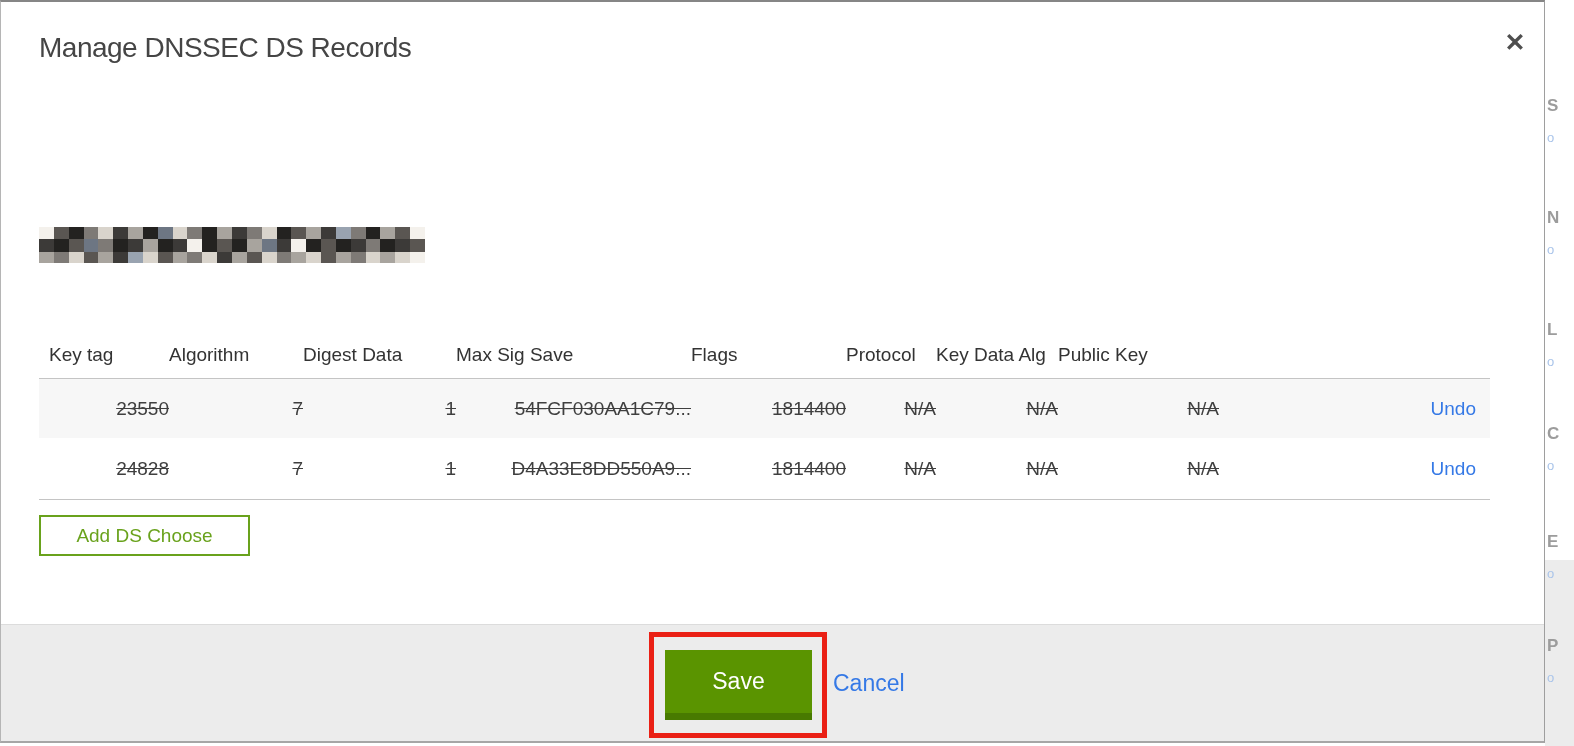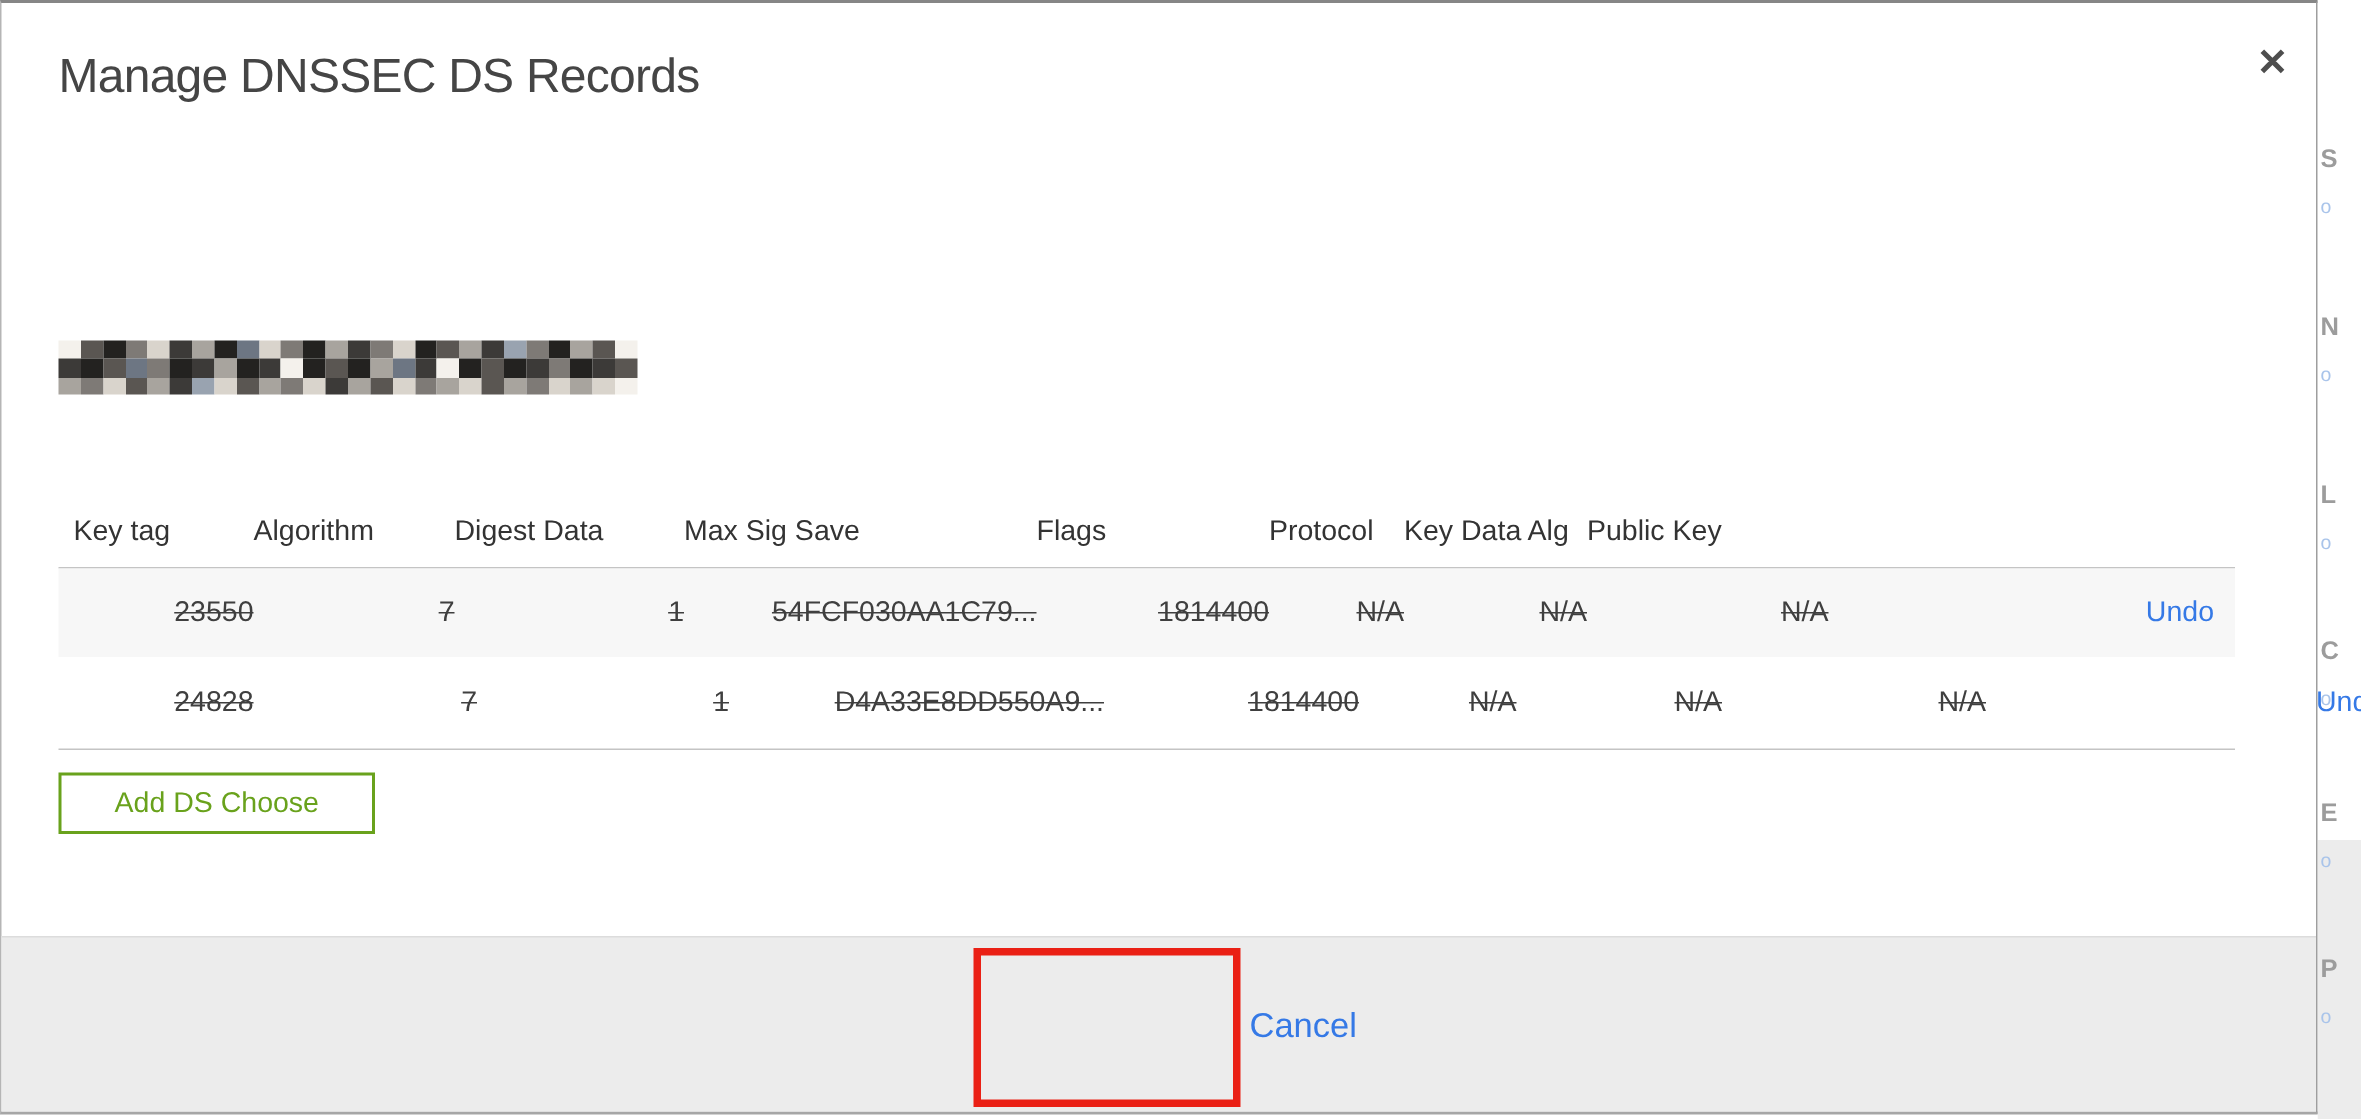--- a/index.html
+++ b/index.html
@@ -10,36 +10,36 @@
   .bg-strip { position:absolute; top:0; right:0; width:29px; height:746px; background:#fff; overflow:hidden; }
   .bg-strip .bg-footer { position:absolute; left:0; top:560px; width:29px; height:186px; background:#ececec; }
   .frag { position:absolute; left:2px; width:40px; color:#9c9c9c; font-weight:bold; font-size:17px; white-space:nowrap; }
   .frag.blue { color:#a9c4ea; font-size:13px; font-weight:normal; }
 
   
   .modal { position:absolute; left:0; top:0; width:1545px; height:743px; background:#fff;
            border-top:2px solid #868686; border-left:1px solid #b5b5b5;
            border-right:1px solid #9e9e9e; border-bottom:2px solid #a6a6a6; }
 
-  .title { position:absolute; left:38px; top:30px; font-size:32px; color:#454545; letter-spacing:-0.5px; }
+  .title { position:absolute; left:38px; top:30px; font-size:28px; color:#454545; letter-spacing:-0.5px; }
   .close { position:absolute; left:1496px; top:22px; width:36px; height:36px; font-size:25px; font-weight:bold;
            color:#4e4e4e; display:flex; align-items:center; justify-content:center; cursor:pointer; }
 
   .redacted { position:absolute; left:38px; top:225px; width:386px; height:36px;
               display:grid; grid-template-columns:repeat(26,1fr); grid-template-rows:12px 13px 11px; }
   .redacted div { width:100%; height:100%; }
 
   .instruction { position:absolute; left:38px; top:286px; font-size:21px; color:#434343; }
 
   .table { position:absolute; left:38px; top:330px; width:1451px; font-size:19px; color:#3f3f3f; }
   .trow { display:grid; align-items:center; padding-left:10px; padding-right:14px;
           grid-template-columns:120px 134px 153px 235px 155px 90px 122px 161px 190px 1fr; }
   .thead { height:47px; color:#333; border-bottom:1px solid var(--border-gray); }
   .r1 { height:59px; background:var(--row-stripe); }
-  .r2 { height:62px; background:#fff; border-bottom:1px solid var(--border-gray);gap:15px; }
+  .r2 { height:62px; background:#fff; border-bottom:1px solid var(--border-gray); }
   .struck { text-decoration:line-through;text-align:right; }
   .undo-cell { text-align:right; }
   a.link { color:var(--link-blue); text-decoration:none; cursor:pointer; }
 
   .add-btn { position:absolute; left:38px; top:513px; width:211px; height:41px; background:#fff;
              border:2px solid var(--outline-green); color:var(--outline-green); font-size:19px;
              display:flex; align-items:center; justify-content:center; cursor:pointer; }
 
   .footer { position:absolute; left:0; bottom:0; width:1543px; height:117px; background:var(--footer-gray);
             border-top:1px solid #dcdcdc; }
@@ -196,17 +196,18 @@
         <div class="struck">N/A</div>
         <div class="struck"></div>
         <div class="undo-cell"><a class="link">Undo</a></div>
       </div>
     </div>
 
     <div class="add-btn">Add DS Choose</div>
 
     <div class="footer"></div>
 
+    <button class="save-btn">Save</button>
     <a class="link cancel">Cancel</a>
     <div class="annotation"></div>
 
   </div>
 </div>
 
 </body></html>

